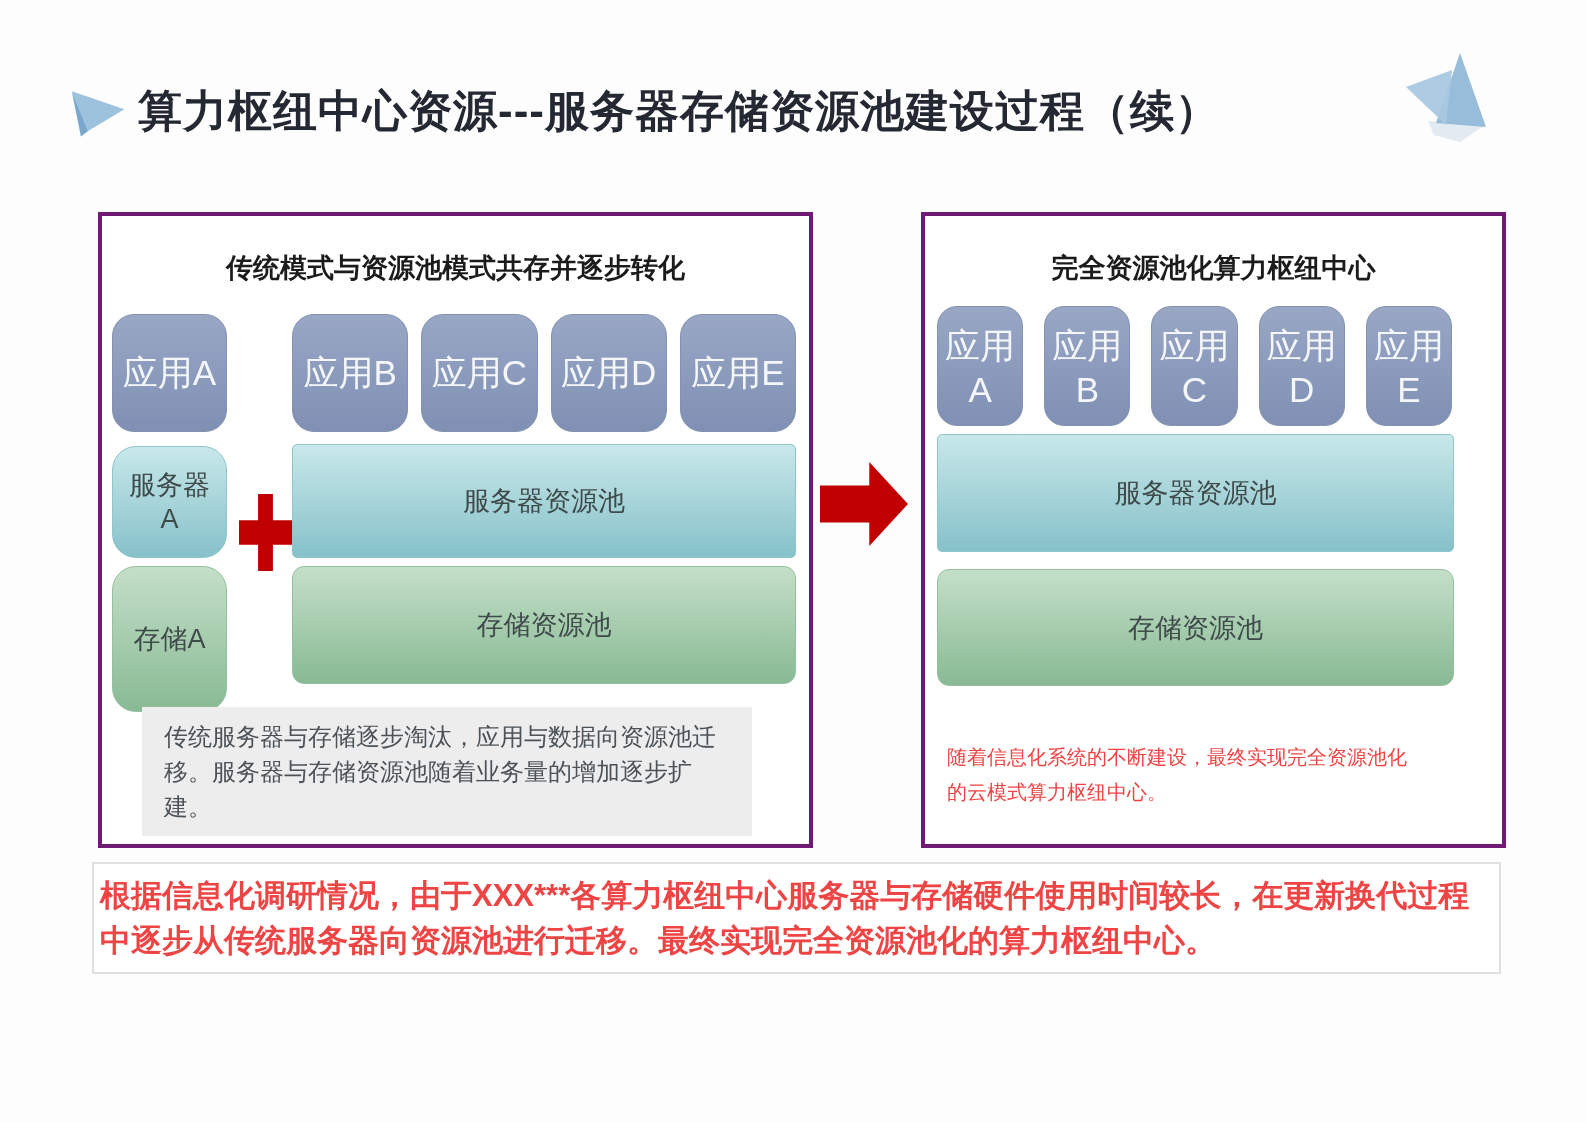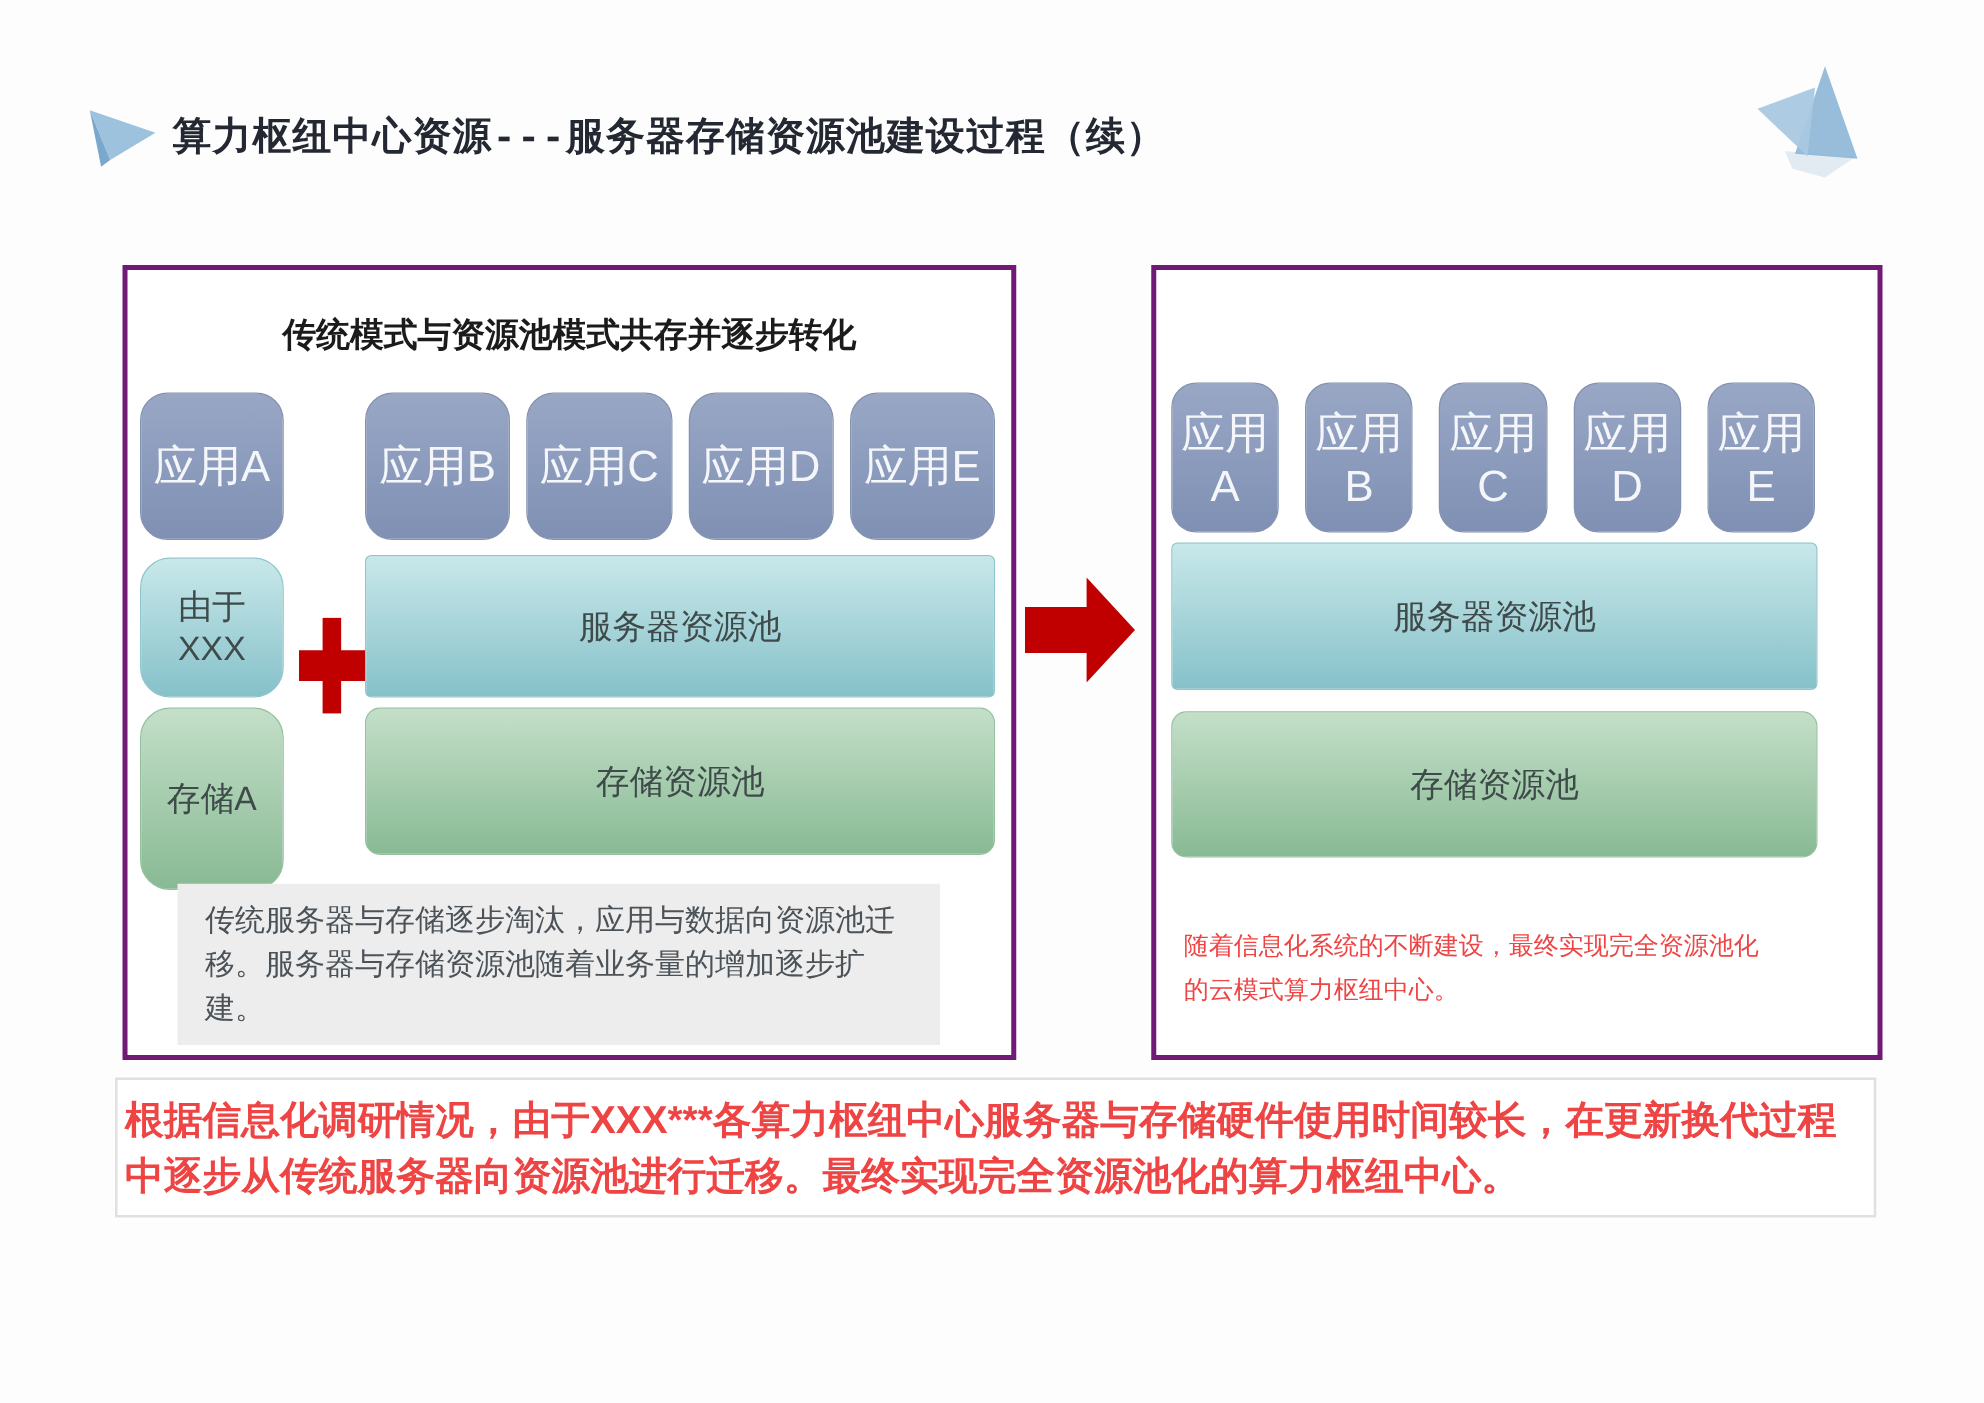--- a/index.html
+++ b/index.html
@@ -2,21 +2,21 @@
 <html><head>
 <meta charset="utf-8">
 <style>
   html,body{margin:0;padding:0;background:#ffffff;}
   body{font-family:"Liberation Sans","DejaVu Sans",sans-serif;}
   .slide{position:relative;width:1587px;height:1122px;background:#fdfdfd;overflow:hidden;}
 
   
   .title-row{position:absolute;left:70px;top:82px;display:flex;align-items:center;gap:10px;}
   .title-row svg{flex:0 0 auto;}
-  .slide-title{font-size:31px;font-weight:700;color:#232832;letter-spacing:1px;white-space:nowrap;font-family:Liberation Mono, monospace;}
+  .slide-title{font-size:44px;font-weight:700;color:#232832;letter-spacing:1px;white-space:nowrap;}
   .corner-icon{position:absolute;left:1388px;top:45px;}
 
   
   .panel{position:absolute;background:#ffffff;border:4px solid #701a75;}
   .panel-left{left:98px;top:212px;width:707px;height:628px;}
   .panel-right{left:921px;top:212px;width:577px;height:628px;}
   .panel-title{position:absolute;top:34px;left:0;width:100%;text-align:center;
                font-size:27px;font-weight:700;color:#1b1b1b;}
 
   
@@ -92,33 +92,34 @@
 
     <div class="box app lp-app-a">应用A</div>
 
     <div class="lp-apps-group">
       <div class="box app">应用B</div>
       <div class="box app">应用C</div>
       <div class="box app">应用D</div>
       <div class="box app">应用E</div>
     </div>
 
-    <div class="box teal small-box lp-server-a">由于XXX</div>
+    <div class="box teal small-box lp-server-a">服务器A</div>
     <div class="plus-icon"></div>
     <div class="box teal lp-server-pool">服务器资源池</div>
 
     <div class="box green small-box lp-storage-a">存储A</div>
     <div class="box green lp-storage-pool">存储资源池</div>
 
     <div class="lp-note">传统服务器与存储逐步淘汰，应用与数据向资源池迁移。服务器与存储资源池随着业务量的增加逐步扩建。</div>
   </section>
 
   <div class="arrow-icon"></div>
 
   <section class="panel panel-right">
+    <div class="panel-title">完全资源池化算力枢纽中心</div>
 
     <div class="rp-apps-group">
       <div class="box app">应用A</div>
       <div class="box app">应用B</div>
       <div class="box app">应用C</div>
       <div class="box app">应用D</div>
       <div class="box app">应用E</div>
     </div>
 
     <div class="box teal rp-server-pool">服务器资源池</div>

